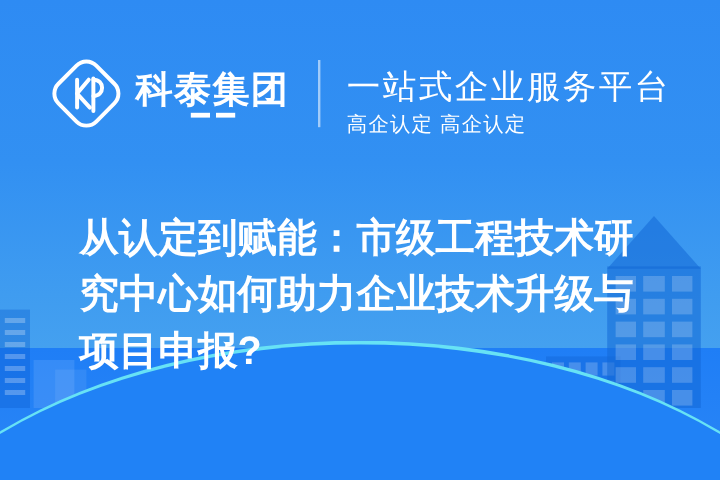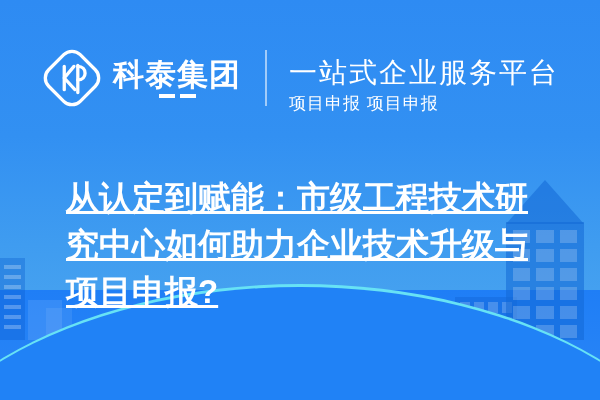--- a/index.html
+++ b/index.html
@@ -243,21 +243,20 @@
     position: absolute;
     left: 66px;
     top: 152px;
     width: 492px;
     color: #ffffff;
     font-size: 33px;
     font-weight: bold;
     line-height: 47px;
     letter-spacing: 0px;
     word-break: break-all;
-    text-decoration: underline;
   }
 </style>
 </head>
 <body>
 
 <div id="banner">
 
   <div class="bg-sky"></div>
   <div class="bg-bottom"></div>
 
@@ -329,19 +328,19 @@
           <span class="dash"></span>
           <span class="dash"></span>
         </div>
       </div>
     </div>
 
     <div id="header-divider"></div>
 
     <div id="tagline-block">
       <div id="tagline-main">一站式企业服务平台</div>
-      <div id="tagline-sub">项目申报 项目申报</div>
+      <div id="tagline-sub">高企认定 高企认定</div>
     </div>
   </div>
 
   <h1 id="title">从认定到赋能：市级工程技术研究中心如何助力企业技术升级与项目申报?</h1>
 
 </div>
 
 </body></html>

